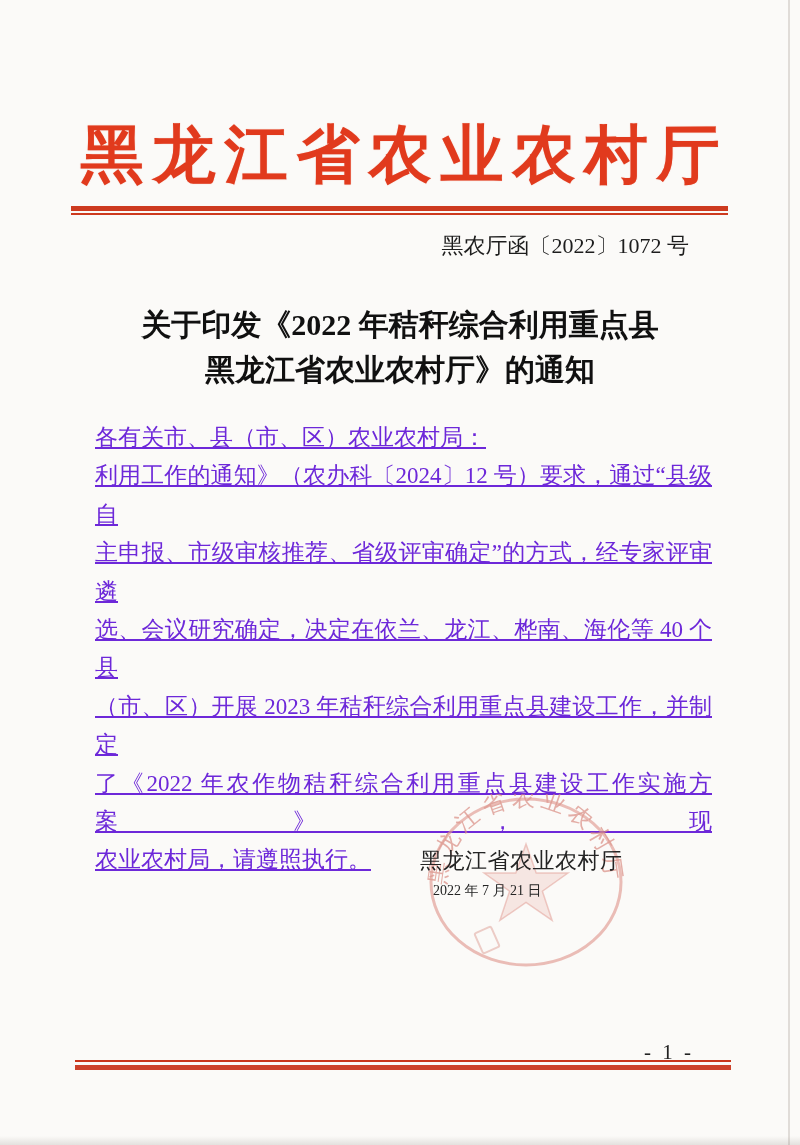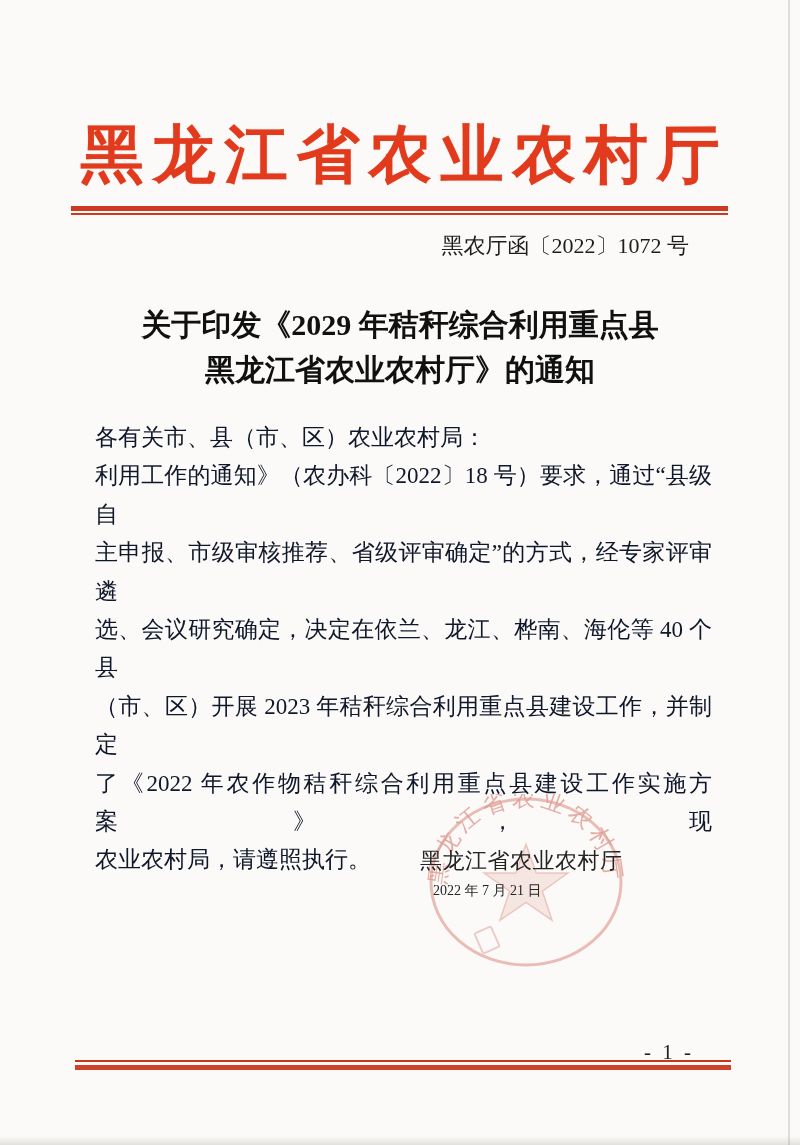--- a/index.html
+++ b/index.html
@@ -49,21 +49,22 @@
     line-height: 45px;
     color: #101010;
   }
 
   .body-block {
     position: absolute;
     left: 95px; top: 419px;
     width: 617px;
     font-size: 23px;
     line-height: 38.4px;
-    color: #0f172a;
+    color: #6d28d9;
+    text-decoration: underline;
   }
   .body-block .line { width: 100%; }
   .body-block .line.justify {
     text-align: justify;
     text-align-last: justify;
   }
   .body-block .line.indent { text-indent: 2em; }
 
   .signature-org {
     position: absolute;
@@ -127,27 +128,27 @@
 
   <div class="rule-top">
     <div class="thick"></div>
     <div class="gap"></div>
     <div class="thin"></div>
   </div>
 
   <div class="doc-number">黑农厅函〔2022〕1072 号</div>
 
   <div class="doc-title">
-    <div>关于印发《2029 年秸秆综合利用重点县</div>
+    <div>关于印发《2022 年秸秆综合利用重点县</div>
     <div>黑龙江省农业农村厅》的通知</div>
   </div>
 
   <div class="body-block">
     <div class="line">各有关市、县（市、区）农业农村局：</div>
-    <div class="line justify">利用工作的通知》（农办科〔2022〕18 号）要求，通过“县级自</div>
+    <div class="line justify">利用工作的通知》（农办科〔2024〕12 号）要求，通过“县级自</div>
     <div class="line justify">主申报、市级审核推荐、省级评审确定”的方式，经专家评审遴</div>
     <div class="line justify">选、会议研究确定，决定在依兰、龙江、桦南、海伦等 40 个县</div>
     <div class="line justify">（市、区）开展 2023 年秸秆综合利用重点县建设工作，并制定</div>
     <div class="line justify">了《2022 年农作物秸秆综合利用重点县建设工作实施方案》，现</div>
     <div class="line">农业农村局，请遵照执行。</div>
   </div>
 
   <svg class="seal" viewBox="0 0 200 180" xmlns="http://www.w3.org/2000/svg">
     <ellipse cx="100" cy="88" rx="95" ry="83" fill="none" stroke="#e09a90" stroke-width="3" opacity="0.75"></ellipse>
     <polygon points="100,50 110.2,79.1 141.9,79.0 116.4,97.2 126.1,126.4 100,108.4 73.9,126.4 83.6,97.2 58.1,79.0 89.8,79.1" fill="rgba(230,166,156,0.28)" stroke="rgba(222,146,136,0.55)" stroke-width="1.5"></polygon>

